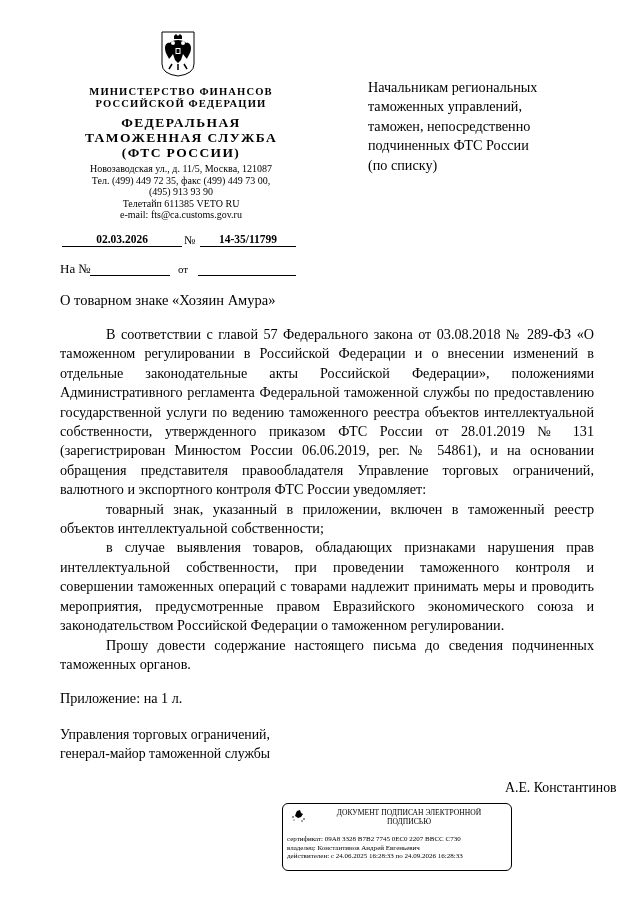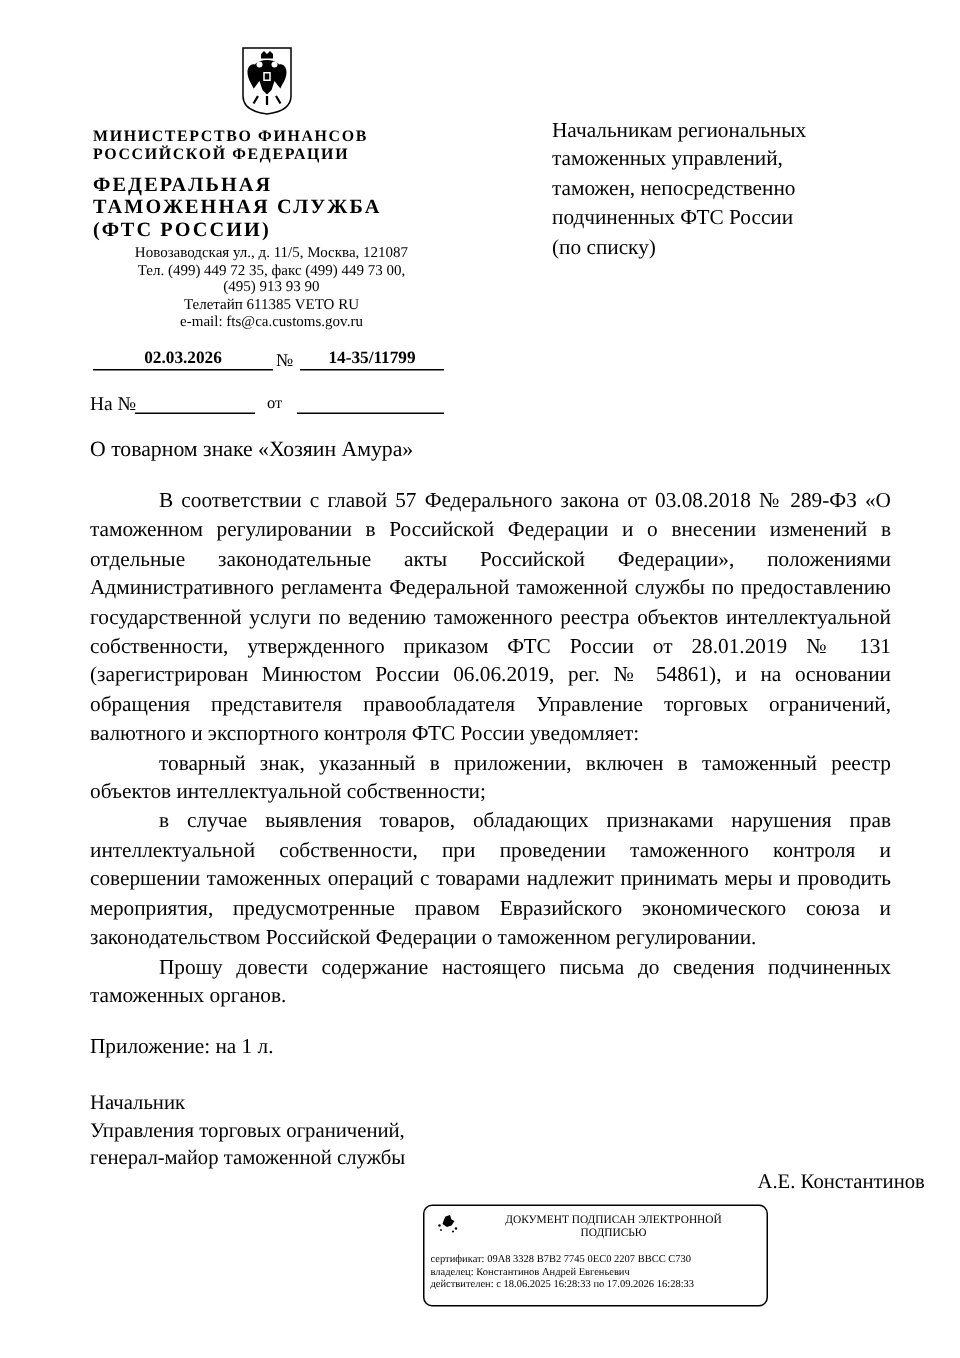--- a/index.html
+++ b/index.html
@@ -2,21 +2,21 @@
 <html><head>
 <meta charset="utf-8">
 <style>
   html, body { margin: 0; padding: 0; background: #ffffff; }
   body { width: 640px; height: 905px; position: relative; overflow: hidden;
          font-family: "Liberation Serif", "DejaVu Serif", serif; color: #000; }
   .abs { position: absolute; }
 
   
   #emblem { left: 160px; top: 30px; width: 36px; height: 48px; }
-  .hdr { left: 62px; width: 238px; font-weight: bold; }
+  .hdr { left: 62px; width: 238px; text-align: center; font-weight: bold; }
   #ministry { top: 86px; font-size: 10.6px; line-height: 12px; letter-spacing: 1.1px; }
   #service { top: 115px; font-size: 13.5px; line-height: 15px; letter-spacing: 1.4px; }
   #contacts { left: 62px; top: 163px; width: 238px; text-align: center;
               font-size: 10px; line-height: 11.6px; font-weight: normal; }
   .line-field { border-bottom: 1px solid #000; text-align: center; font-weight: bold;
                 font-size: 11.5px; line-height: 14px; }
   #out-date { left: 62px; top: 232px; width: 120px; }
   #out-no-label { left: 184px; top: 233px; font-size: 12px; }
   #out-no { left: 200px; top: 232px; width: 96px; }
   #in-label { left: 60px; top: 261px; font-size: 13px; }
@@ -102,21 +102,20 @@
 <div id="body" class="abs">
   <p>В соответствии с главой 57 Федерального закона от 03.08.2018 № 289-ФЗ «О таможенном регулировании в Российской Федерации и о внесении изменений в отдельные законодательные акты Российской Федерации», положениями Административного регламента Федеральной таможенной службы по предоставлению государственной услуги по ведению таможенного реестра объектов интеллектуальной собственности, утвержденного приказом ФТС России от 28.01.2019 № 131 (зарегистрирован Минюстом России 06.06.2019, рег. № 54861), и на основании обращения представителя правообладателя Управление торговых ограничений, валютного и экспортного контроля ФТС России уведомляет:</p>
   <p>товарный знак, указанный в приложении, включен в таможенный реестр объектов интеллектуальной собственности;</p>
   <p>в случае выявления товаров, обладающих признаками нарушения прав интеллектуальной собственности, при проведении таможенного контроля и совершении таможенных операций с товарами надлежит принимать меры и проводить мероприятия, предусмотренные правом Евразийского экономического союза и законодательством Российской Федерации о таможенном регулировании.</p>
   <p>Прошу довести содержание настоящего письма до сведения подчиненных таможенных органов.</p>
 </div>
 
 <div id="attachment" class="abs">Приложение: на 1 л.</div>
 
 <div id="signer" class="abs">
-  <div>Начальник</div>
   <div>Управления торговых ограничений,</div>
   <div>генерал-майор таможенной службы</div>
 </div>
 <div id="signer-name" class="abs">А.Е. Константинов</div>
 
 <div id="stamp" class="abs">
   <div id="stamp-icon">
     <svg width="16" height="14" viewBox="0 0 16 14">
       <path d="M6 2 L9 1 L10 4 L12 5 L10 8 L7 9 L4 7 L5 4 Z" fill="#000"></path>
       <circle cx="2" cy="8" r="0.8" fill="#000"></circle>
@@ -125,15 +124,15 @@
       <circle cx="3" cy="11" r="0.6" fill="#000"></circle>
     </svg>
   </div>
   <div id="stamp-title">
     <div>ДОКУМЕНТ ПОДПИСАН ЭЛЕКТРОННОЙ</div>
     <div>ПОДПИСЬЮ</div>
   </div>
   <div id="stamp-info">
     <div>сертификат: 09A8 3328 B7B2 7745 0EC0 2207 BBCC C730</div>
     <div>владелец: Константинов Андрей Евгеньевич</div>
-    <div>действителен: с 18.06.2025 16:28:33 по 17.09.2026 16:28:33</div>
+    <div>действителен: с 24.06.2025 16:28:33 по 24.09.2026 16:28:33</div>
   </div>
 </div>
 
 </body></html>

